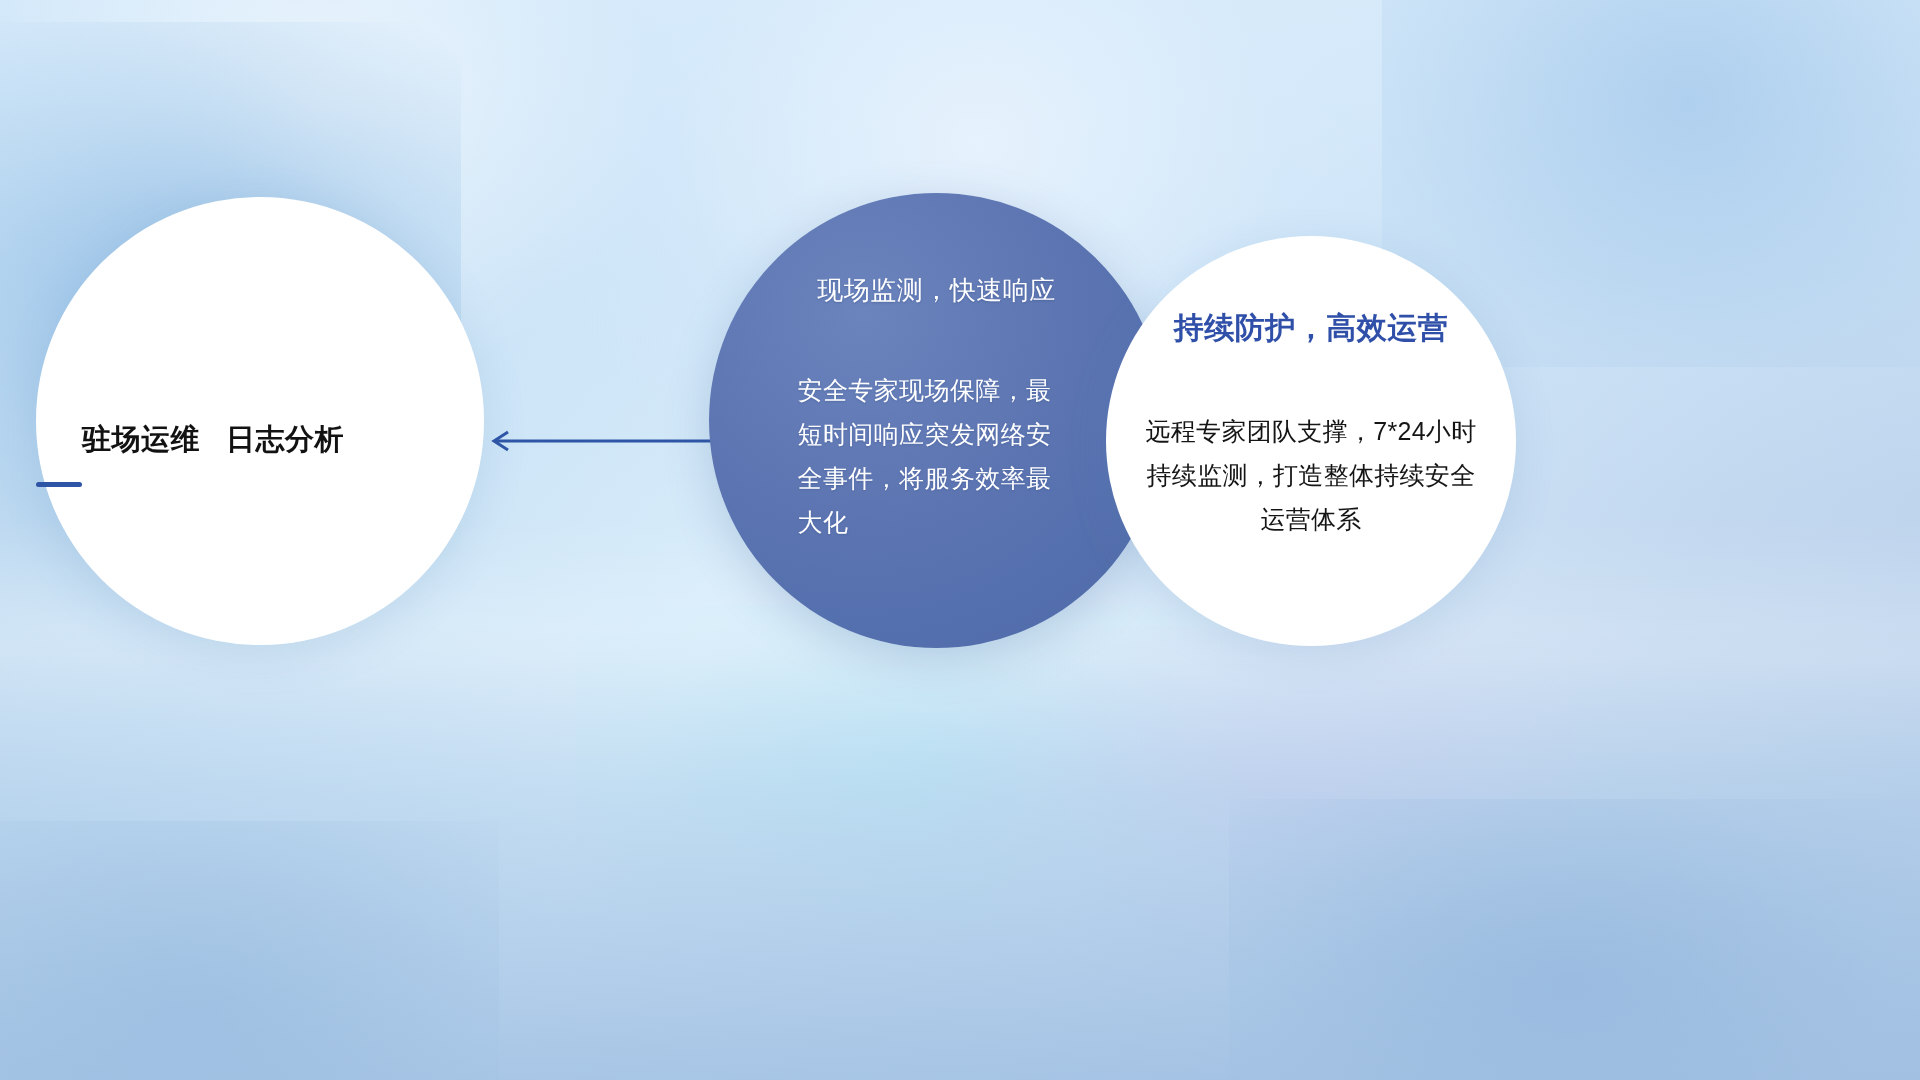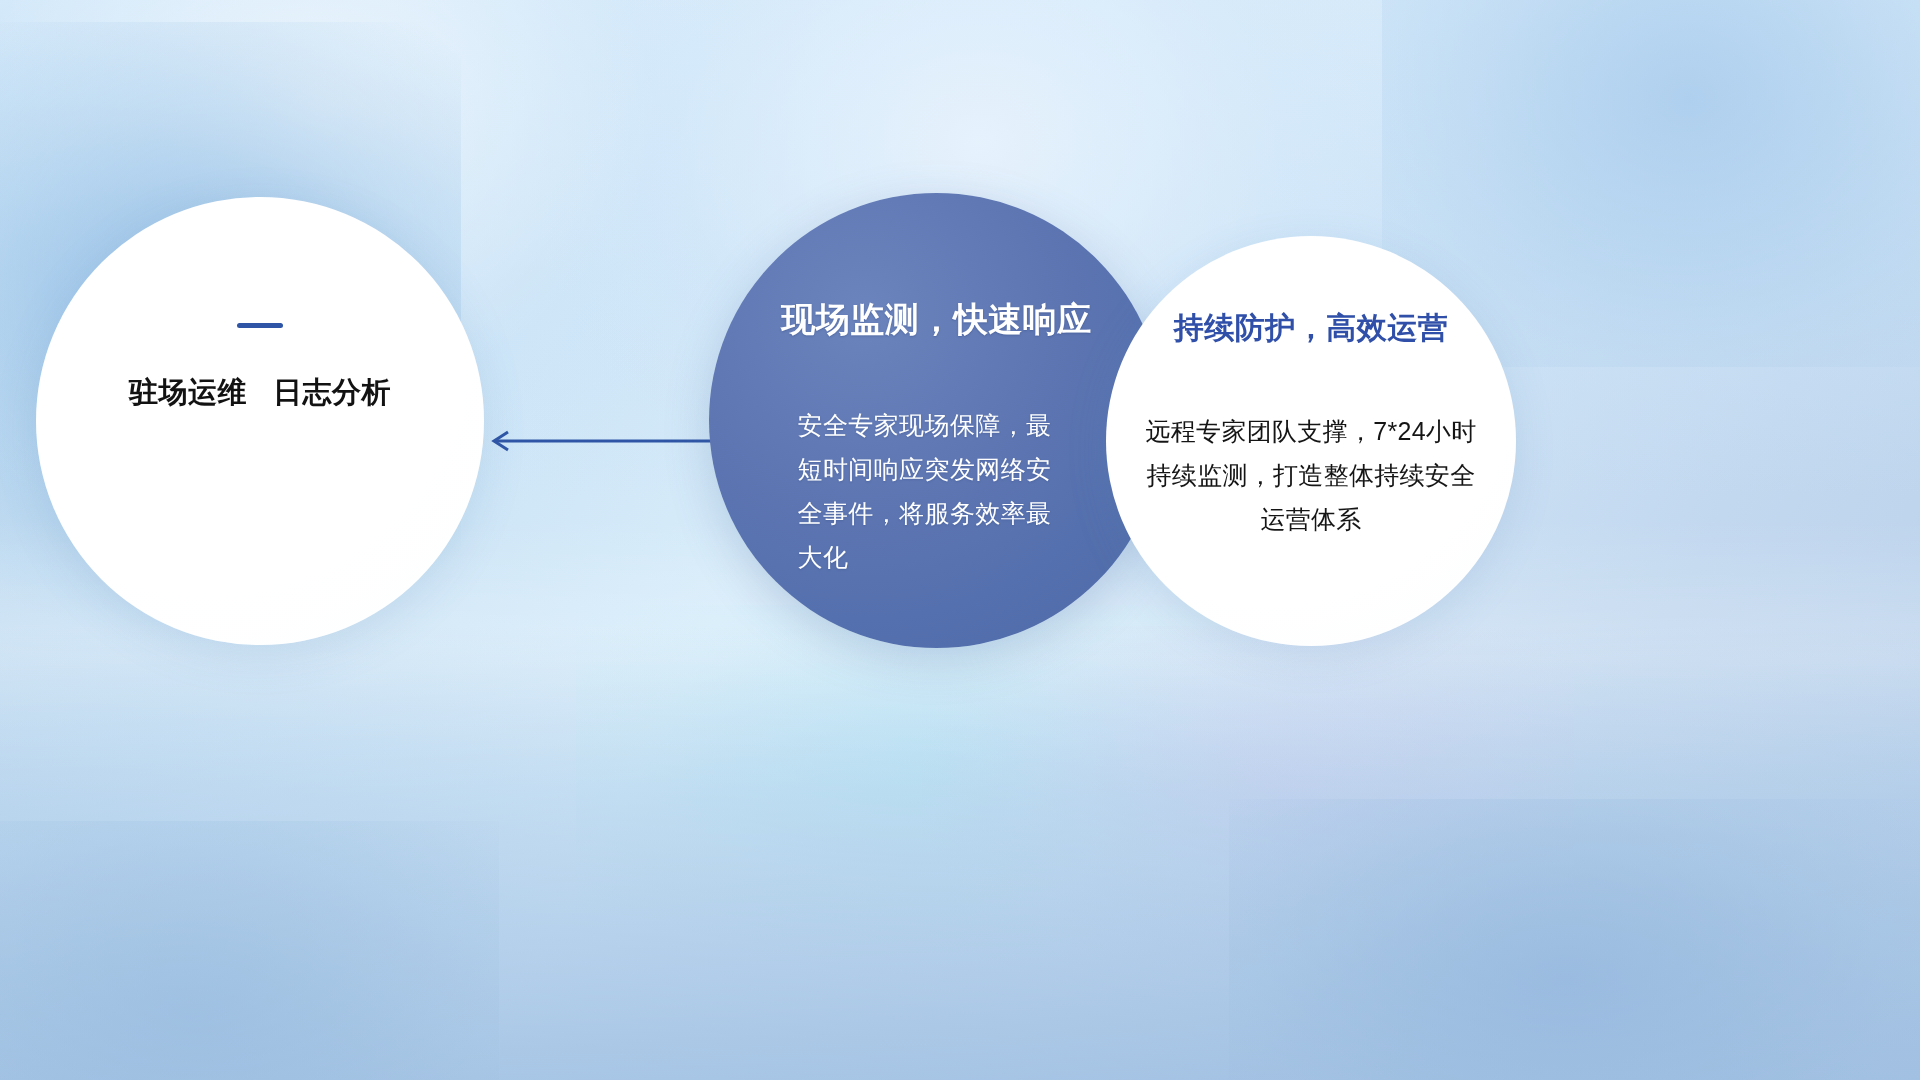--- a/index.html
+++ b/index.html
@@ -61,42 +61,42 @@
     background:linear-gradient(180deg,rgba(255,255,255,0) 0%,rgba(255,255,255,.22) 50%,rgba(255,255,255,0) 100%);
   }
 
   
   .circle{position:absolute;border-radius:50%;box-sizing:border-box;}
 
   #circle-left{
     left:36px;top:197px;width:448px;height:448px;
     background:radial-gradient(circle at 38% 30%,#ffffff 0%,#ffffff 62%,#fdfeff 100%);
     box-shadow:0 10px 44px rgba(90,130,180,.16);
-    display:flex;flex-direction:column;align-items:center;
+    display:flex;flex-direction:row;align-items:center;
   }
   #left-divider{
     width:46px;height:5px;border-radius:3px;background:#2f56a6;
     margin-top:126px;
   }
   .left-lines{margin-top:36px;text-align:center;}
   .left-line{
     color:#121212;font-weight:bold;font-size:29px;letter-spacing:.5px;
     line-height:56px;white-space:nowrap;
   }
   .left-line .gap{display:inline-block;width:26px;}
 
   #circle-mid{
     left:709px;top:193px;width:455px;height:455px;
     background:radial-gradient(circle at 34% 26%,#6b84bd 0%,#5f77b3 38%,#5570ae 68%,#4e69a6 100%);
     box-shadow:0 12px 46px rgba(60,90,150,.22);
     display:flex;flex-direction:column;align-items:center;
     z-index:3;
   }
   #mid-title{
-    margin-top:104px;color:#ffffff;font-weight:bold;font-size:34px;
+    margin-top:80px;color:#ffffff;font-weight:normal;font-size:26px;
     letter-spacing:.5px;white-space:nowrap;
     text-shadow:0 1px 2px rgba(40,64,120,.35);
   }
   #mid-body{
     margin-top:60px;width:278px;text-align:left;color:#ffffff;
     font-size:25px;line-height:44px;letter-spacing:.4px;
     text-shadow:0 1px 2px rgba(40,64,120,.25);
   }
 
   #circle-right{

